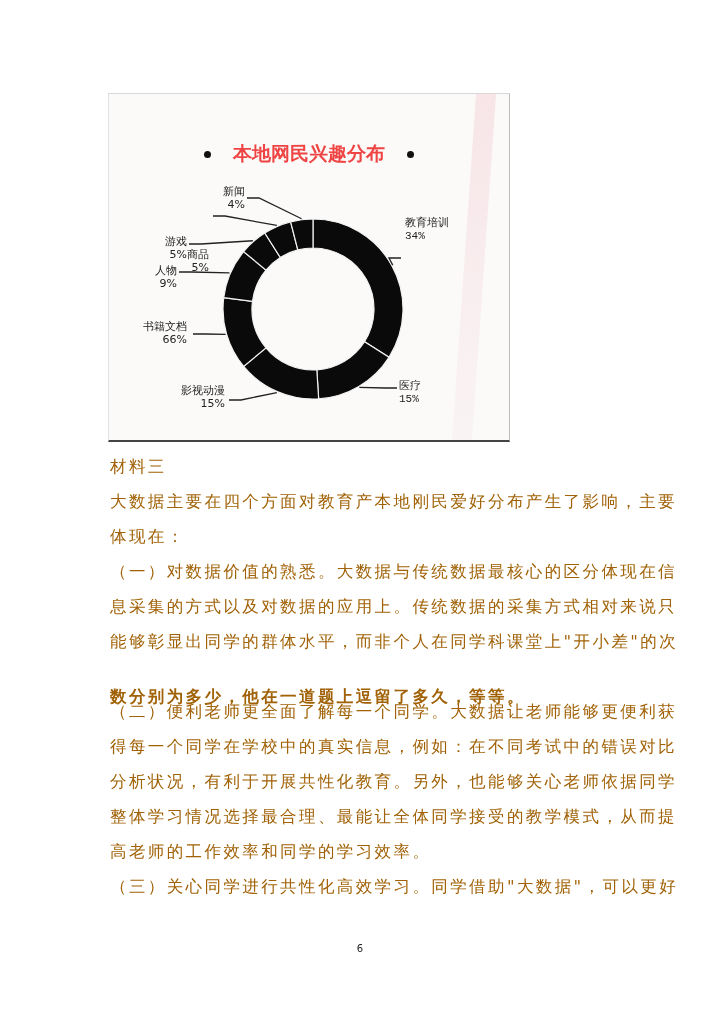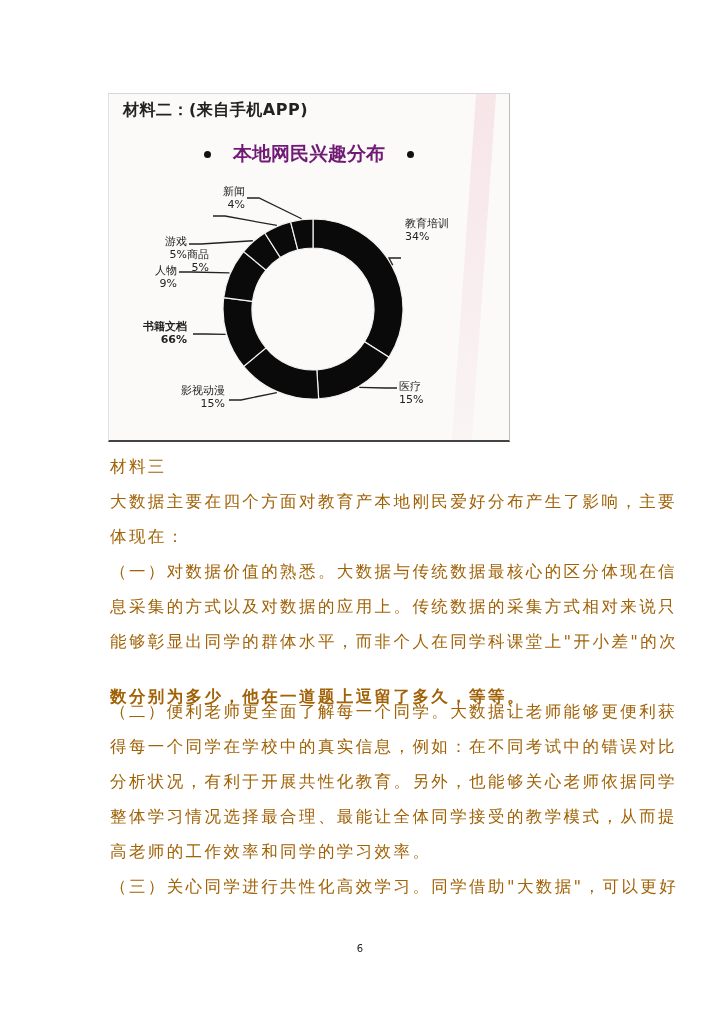--- a/index.html
+++ b/index.html
@@ -16,41 +16,40 @@
     position: absolute; left: 355px; top: 0; width: 20px; height: 346px;
     background: linear-gradient(180deg, rgba(240,190,200,0.35), rgba(240,200,210,0.12));
     transform: skewX(-4deg);
   }
   .scan-title {
     position: absolute; left: 14px; top: 6px; font-size: 16px; font-weight: bold;
     color: #222; letter-spacing: 0.5px;
   }
   .chart-title {
     position: absolute; left: 0; width: 400px; top: 47px; text-align: center;
-    font-size: 19px; font-weight: bold; color: #701a75;
+    font-size: 19px; font-weight: bold; color: #ef4444;
   }
   .chart-title .dot { display: inline-block; width: 7px; height: 7px; border-radius: 50%;
     background: #111; vertical-align: middle; margin: 0 22px; }
   svg.donut { position: absolute; left: 0; top: 0; }
   .lbl { position: absolute; font-size: 11px; line-height: 13px; color: #222; text-align: right; }
-  .lbl.left-align { text-align: left; }
+  .lbl.left-align { text-align: left; font-family: Liberation Mono, monospace; }
   .body-text {
     position: absolute; left: 110px; width: 500px;
     font-family: "DejaVu Serif", "Liberation Serif", serif; font-size: 16.5px;
     letter-spacing: 2.4px; color: #a16207; white-space: nowrap;
   }
   .page-num { position: absolute; left: 0; width: 720px; top: 943px; text-align: center;
     font-size: 10px; color: #222; }
 </style>
 </head>
 <body>
 
 <div class="scan">
   <div class="stripe"></div>
-  <div class="scan-title">材料二：(来自手机APP)</div>
   <div class="chart-title">
     <span class="dot"></span><span>本地网民兴趣分布</span><span class="dot"></span>
   </div>
 
   <svg class="donut" id="donut" width="400" height="346">
       <path d="M204,125 A90,90 0 0 1 279.9895132951814,263.22441154810974 L255.50400345562292,247.68543449371882 A61,61 0 0 0 204,154 Z" fill="#0a0a0a" stroke="#f2f2f2" stroke-width="1.2"></path>
       <path d="M279.9895132951814,263.22441154810974 A90,90 0 0 1 209.65114675763817,304.82240555854446 L207.8302216912881,275.8796304341246 A61,61 0 0 0 255.50400345562292,247.68543449371882 Z" fill="#0a0a0a" stroke="#f2f2f2" stroke-width="1.2"></path>
       <path d="M209.65114675763817,304.82240555854446 A90,90 0 0 1 134.65380815017897,272.3681590773821 L156.99869219067685,253.88286337467005 A61,61 0 0 0 207.8302216912881,275.8796304341246 Z" fill="#0a0a0a" stroke="#f2f2f2" stroke-width="1.2"></path>
       <path d="M134.65380815017897,272.3681590773821 A90,90 0 0 1 114.70967688169699,203.72000897921262 L143.48100321981684,207.35467275257744 A61,61 0 0 0 156.99869219067685,253.88286337467005 Z" fill="#0a0a0a" stroke="#f2f2f2" stroke-width="1.2"></path>
       <path d="M114.70967688169699,203.72000897921262 A90,90 0 0 1 134.65380815017897,157.6318409226179 L156.99869219067688,176.11713662532992 A61,61 0 0 0 143.48100321981684,207.35467275257744 Z" fill="#0a0a0a" stroke="#f2f2f2" stroke-width="1.2"></path>
@@ -72,21 +71,21 @@
       <div>34%</div>
   </div>
   <div class="lbl left-align" style="left:290px; top:286px;">
     <div>医疗</div>
       <div>15%</div>
   </div>
   <div class="lbl" style="left:60px; width:56px; top:290px;">
     <div>影视动漫</div>
       <div>15%</div>
   </div>
-  <div class="lbl" style="left:18px; width:60px; top:226px;font-weight:bold;">
+  <div class="lbl" style="left:18px; width:60px; top:226px;">
     <div>书籍文档</div>
       <div>66%</div>
   </div>
   <div class="lbl" style="left:40px; width:28px; top:170px;">
     <div>人物</div>
       <div>9%</div>
   </div>
   <div class="lbl" style="left:50px; width:28px; top:141px;">
     <div>游戏</div>
       <div>5%</div>

